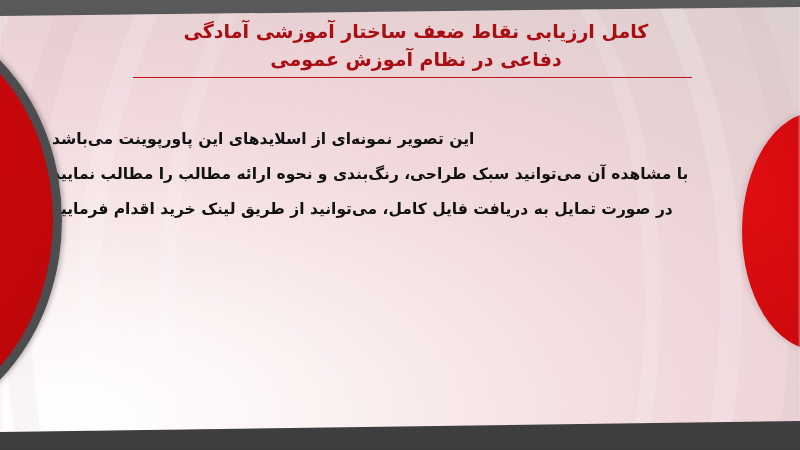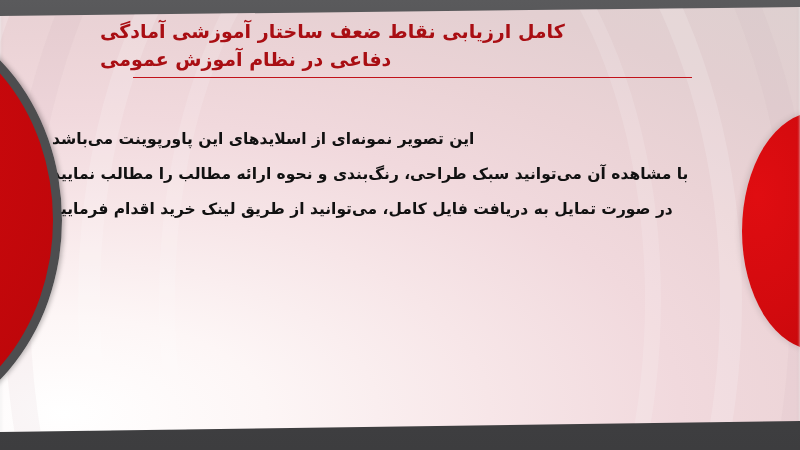--- a/index.html
+++ b/index.html
@@ -88,24 +88,24 @@
     width: 150px;
     height: 238px;
     border-radius: 50%;
     background: radial-gradient(100% 100% at 10% 35%, #e00d11 0%, #d20a0e 50%, #c00709 100%);
     box-shadow: -2px 0 6px rgba(0,0,0,.12);
   }
 
   
   .title-wrap {
     position: absolute;
-    left: 100px;
+    left: 116px;
     top: 17px;
     width: 600px;
-    text-align: left;
+    text-align: center;
     direction: rtl;
   }
   .title-line {
     color: #a90e13;
     font-size: 19px;
     font-weight: bold;
     line-height: 28px;
     letter-spacing: 0px;
     white-space: nowrap;
   }

